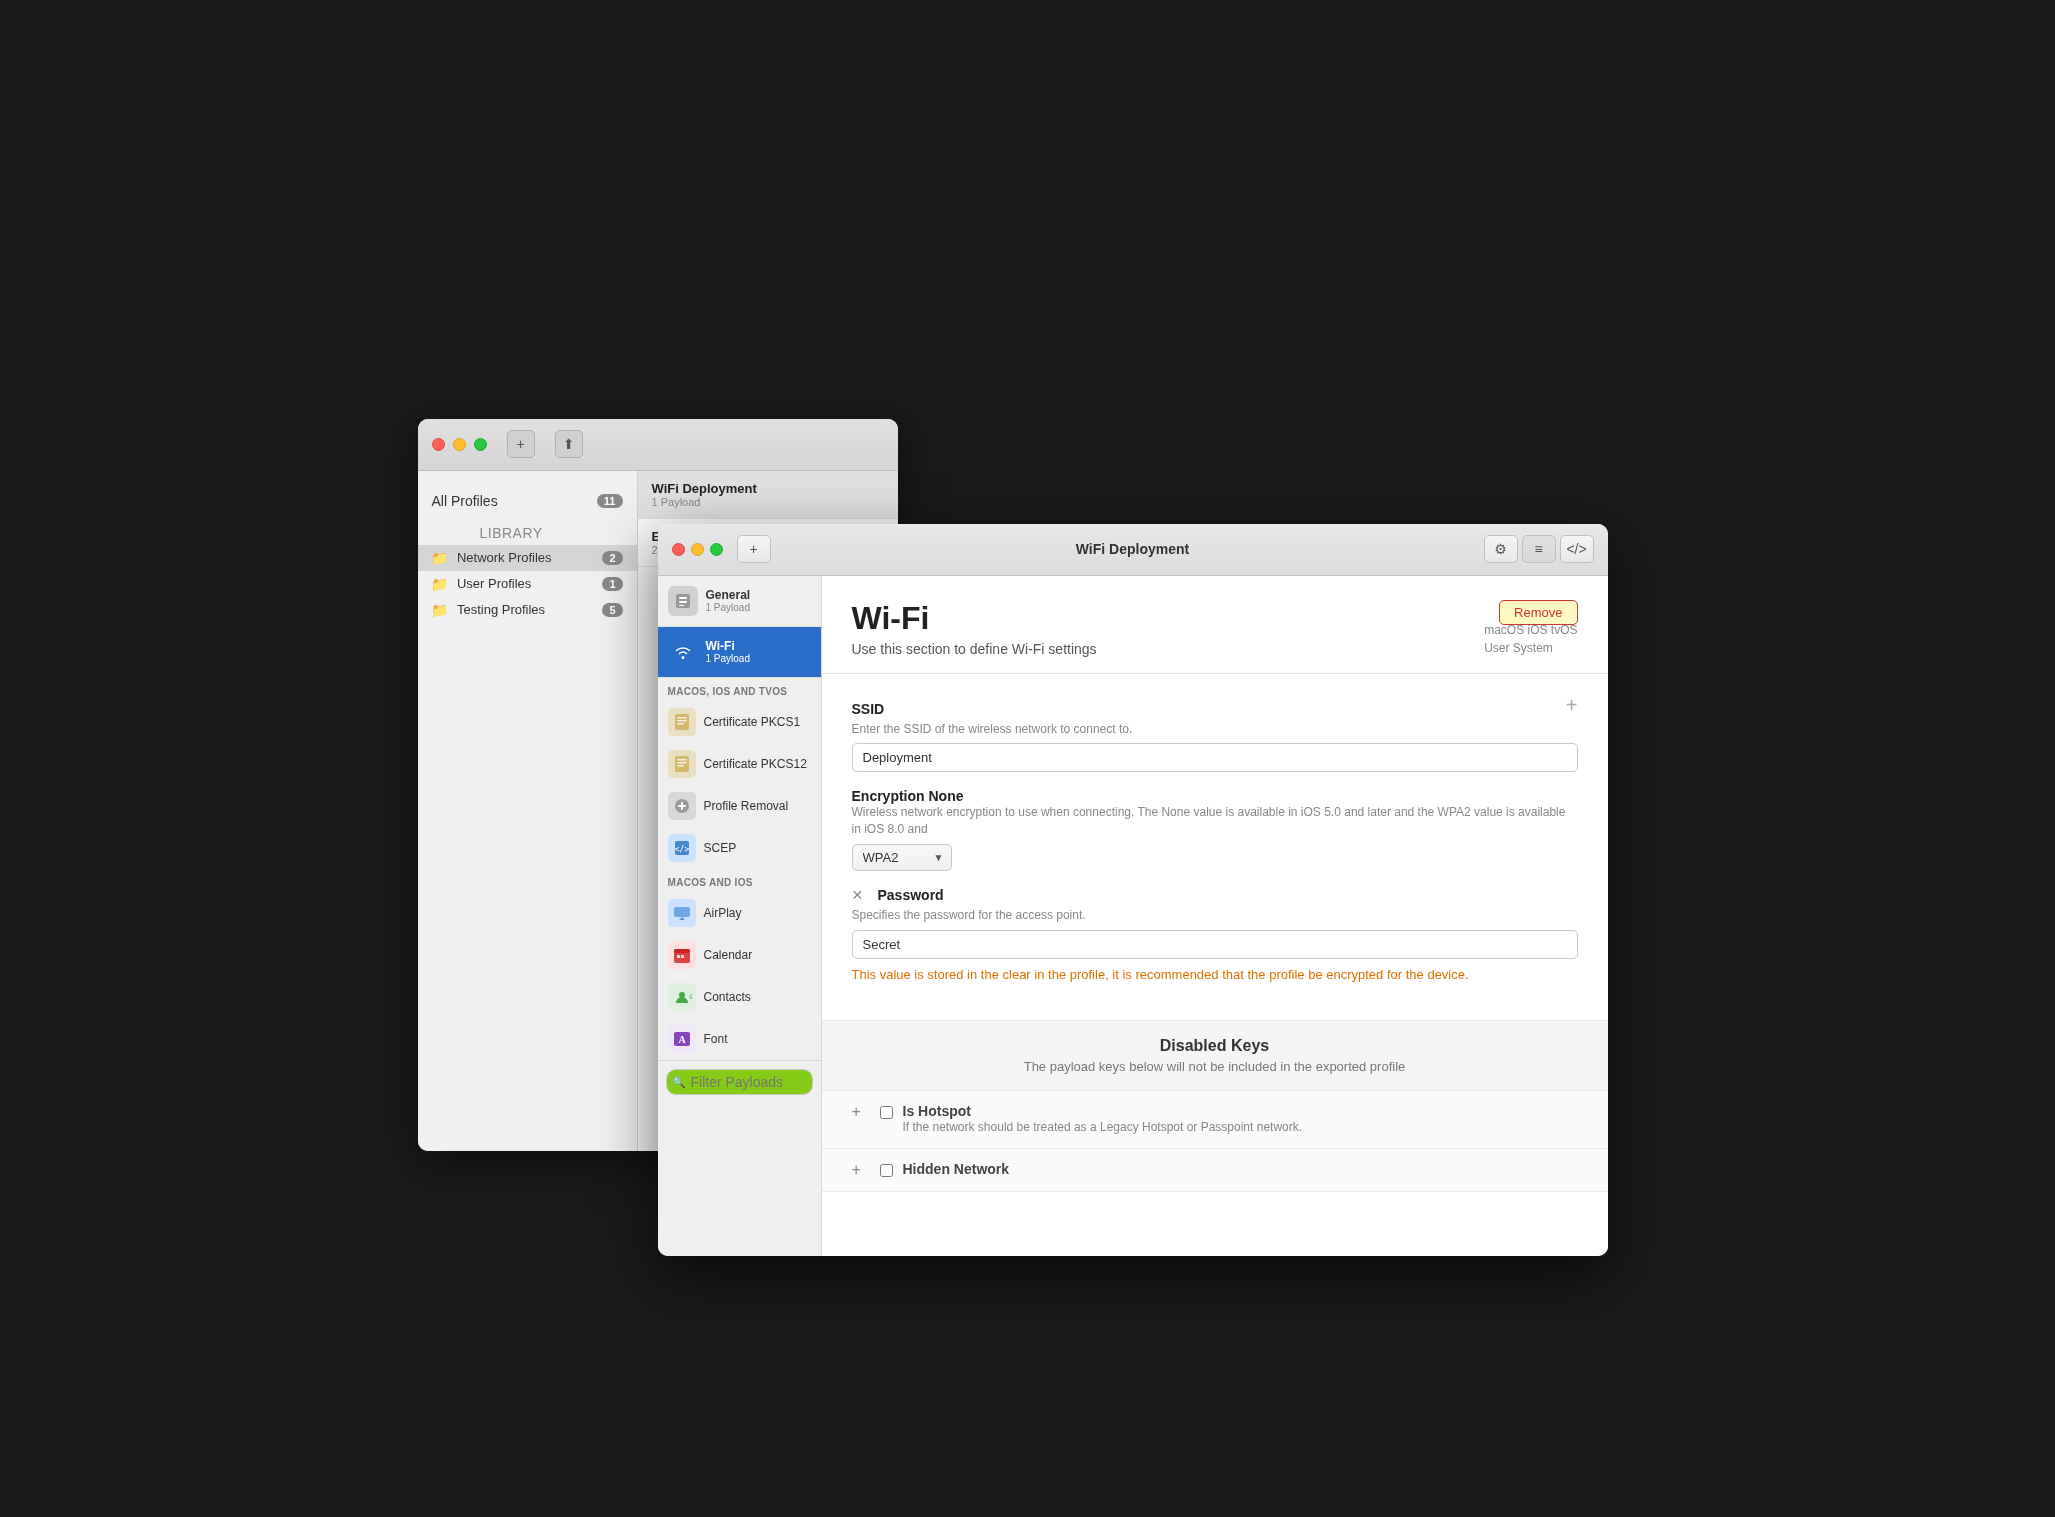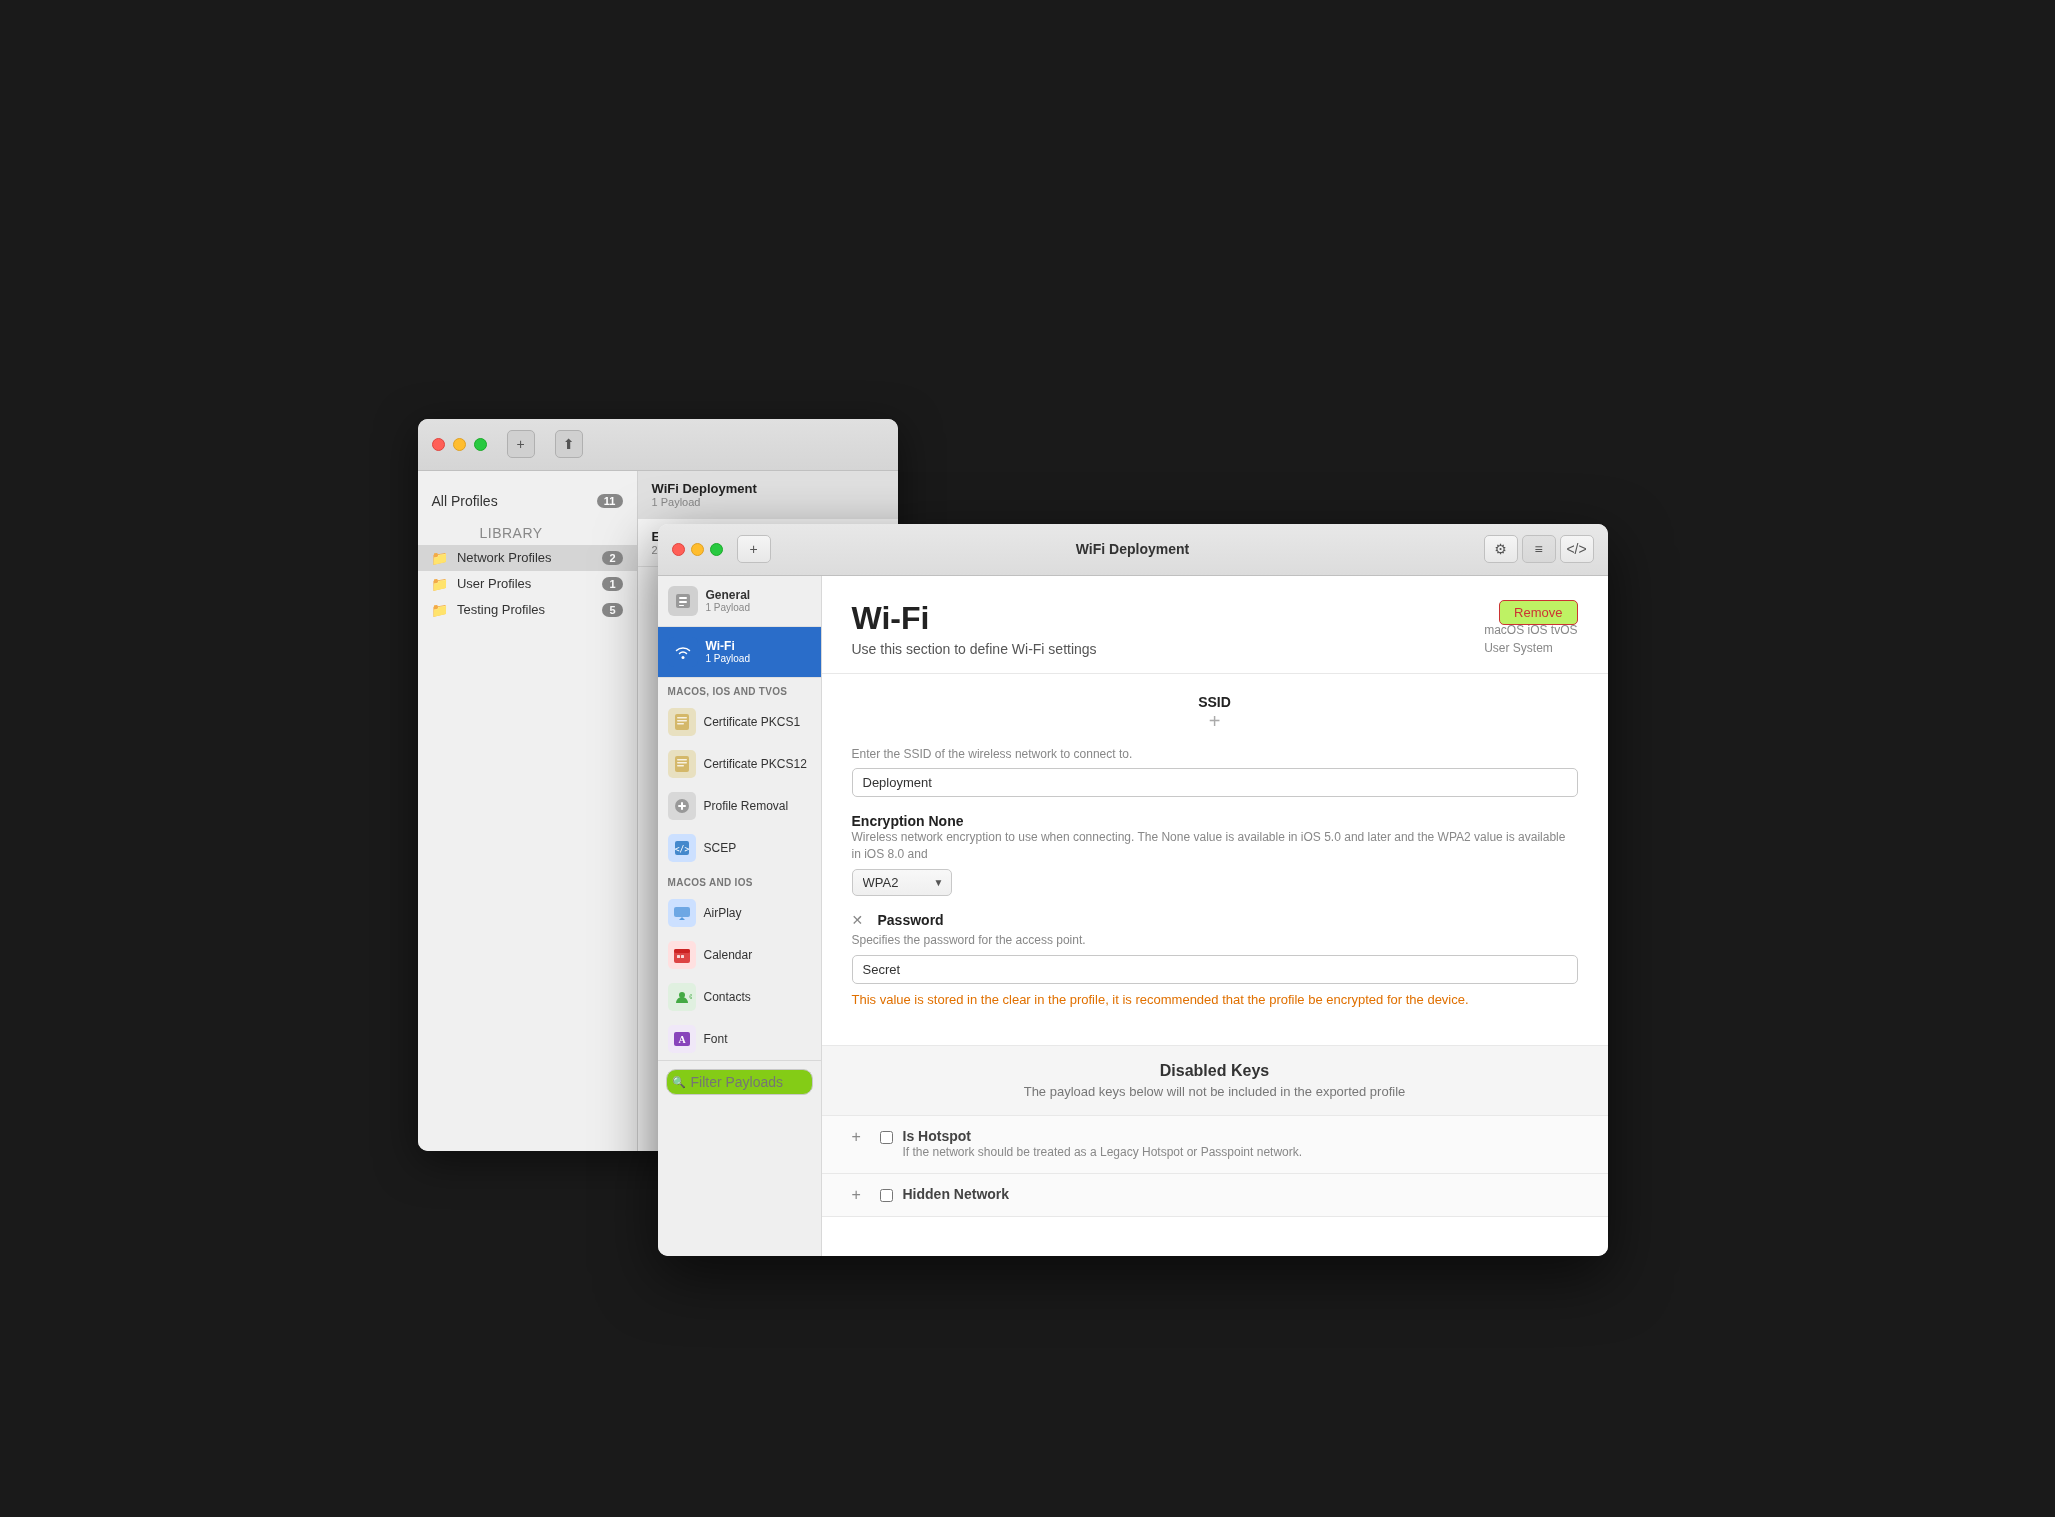--- a/index.html
+++ b/index.html
@@ -330,21 +330,21 @@
       font-size: 14px;
       color: #555;
     }
 
     .remove-btn {
       position: absolute;
       top: 24px;
       right: 30px;
       border: 1.5px solid #cc3333;
       color: #cc3333;
-      background: #bef264;
+      background: #fef9c3;
       border-radius: 5px;
       padding: 4px 14px;
       font-size: 13px;
       font-weight: 500;
       cursor: pointer;
     }
 
     .platform-labels {
       position: absolute;
       bottom: 16px;
@@ -360,23 +360,22 @@
       border-bottom: 1px solid #e8e8e8;
     }
 
     .form-field {
       margin-bottom: 16px;
     }
 
     .form-field-header {
       display: flex;
       justify-content: space-between;
-      align-items: center;
-      margin-bottom: 13px;
-      flex-direction: column;
+      align-items: flex-end;
+      margin-bottom: 4px;
     }
 
     .field-label {
       font-size: 14px;
       font-weight: 700;
       color: #222;
     }
 
     .field-hint {
       font-size: 12px;

